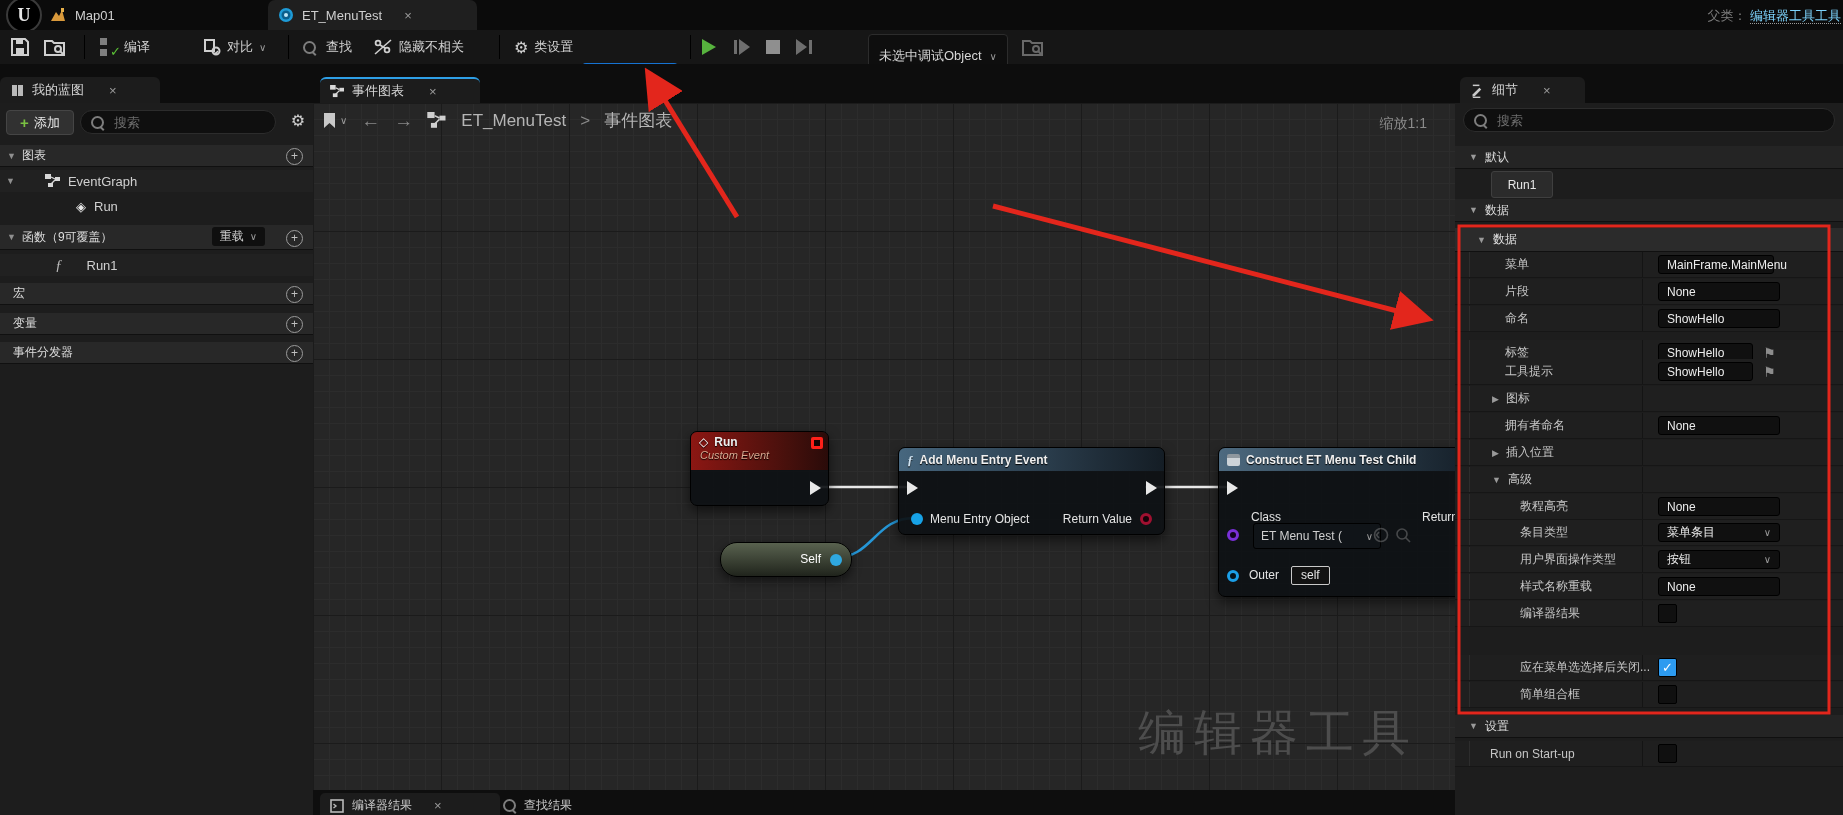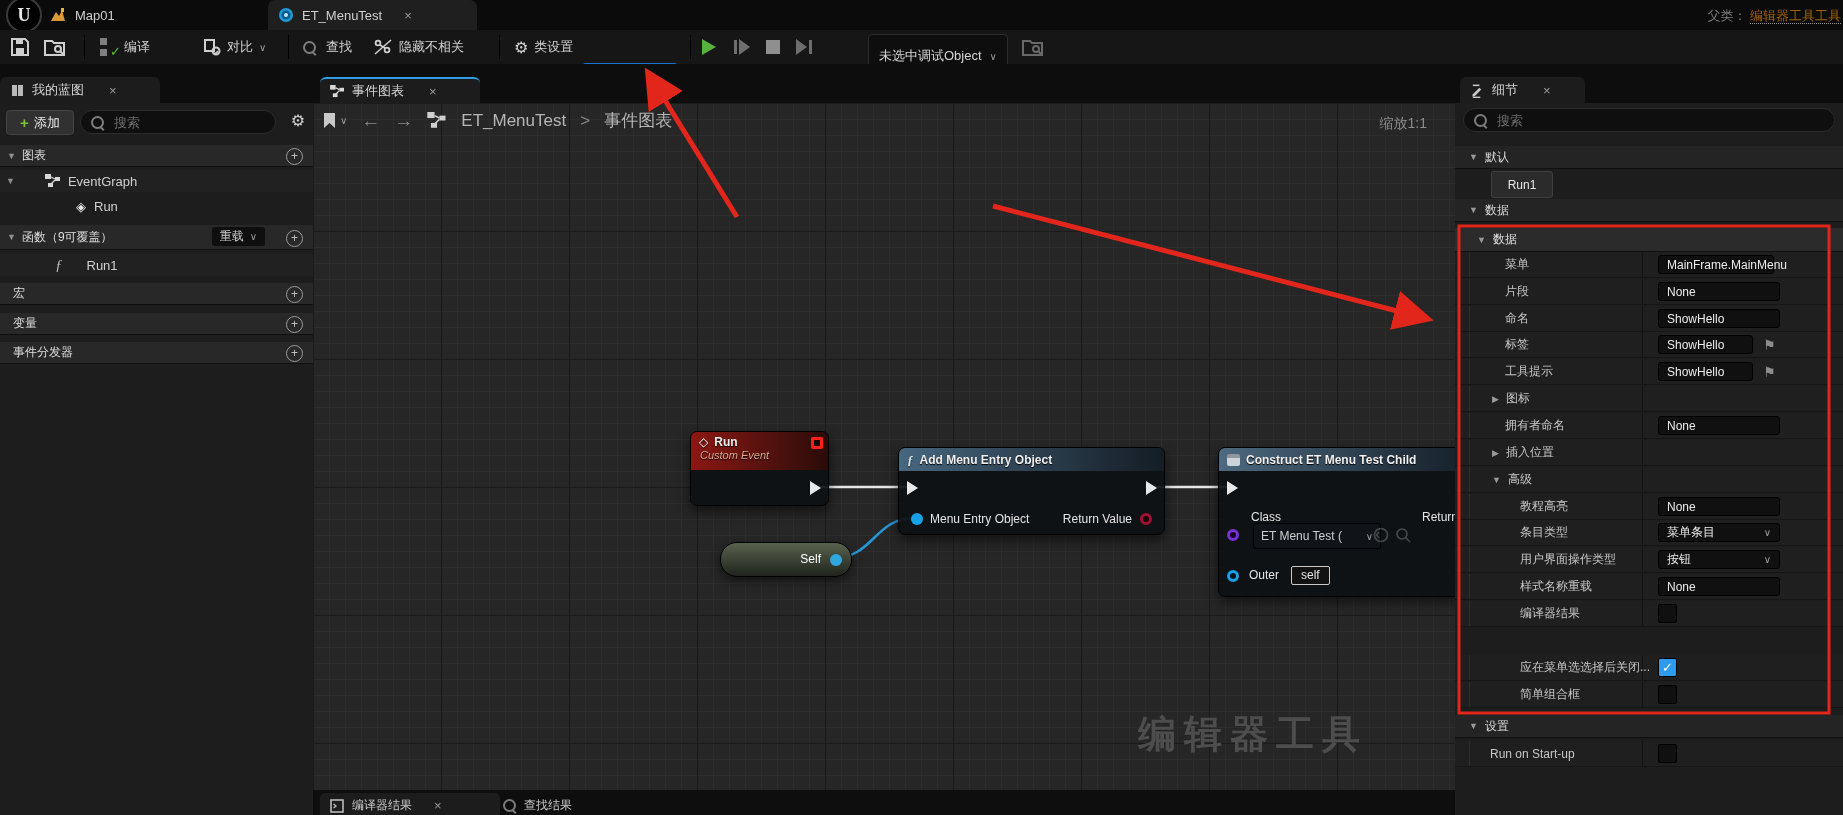--- a/index.html
+++ b/index.html
@@ -10,21 +10,21 @@
   
   .titlebar{left:0;top:0;width:1843px;height:30px;background:#0b0b0b;}
   .uelogo{left:6px;top:-3px;width:36px;height:36px;border-radius:50%;background:#000;
           border:2px solid #3a3a3a;box-sizing:border-box;color:#e8e8e8;font-weight:bold;
           font-size:18px;text-align:center;line-height:32px;font-family:"Liberation Serif",serif;}
   .ttab{top:0;height:30px;display:flex;align-items:center;gap:8px;padding:0 10px;box-sizing:border-box;}
   .ttab .lbl{font-size:13px;color:#cfcfcf;}
   .ttab-active{background:#1f1f1f;border-radius:7px 7px 0 0;}
   .tclose{color:#9a9a9a;font-size:13px;margin-left:14px;}
   .parentclass{right:2px;top:7px;font-size:13px;white-space:nowrap;overflow:hidden;max-width:170px;}
-  .parentclass .pl{color:#7d7d7d;} .parentclass .pv{color:#a16207;border-bottom:1px dotted #9a9a9a;}
+  .parentclass .pl{color:#7d7d7d;} .parentclass .pv{color:#7dd3fc;border-bottom:1px dotted #9a9a9a;}
   
   .toolbar{left:0;top:30px;width:1843px;height:34px;background:#161616;border-bottom:1px solid #050505;}
   .titem{top:0;height:34px;display:flex;align-items:center;gap:6px;font-size:13px;color:#d2d2d2;}
   .vsep{top:35px;width:1px;height:24px;background:#000;}
   .kebab{color:#9a9a9a;font-size:14px;letter-spacing:0;}
   .chev{color:#9a9a9a;font-size:10px;}
   .bluebtn{left:582px;top:33px;width:96px;height:28px;background:#1673d2;border-radius:4px;
            display:flex;align-items:center;justify-content:center;gap:6px;color:#fff;font-size:13px;}
   .ddark{background:#0e0e0e;border:1px solid #2c2c2c;border-radius:4px;display:flex;align-items:center;
          gap:8px;padding:8px 10px;font-size:13px;color:#d6d6d6;}
@@ -62,21 +62,21 @@
   .canvas{position:absolute;left:0;top:39px;width:1142px;height:687px;background-color:#262626;
     background-image:
       linear-gradient(#1b1b1b 1px,transparent 1px),linear-gradient(90deg,#1b1b1b 1px,transparent 1px),
       linear-gradient(#2c2c2c 1px,transparent 1px),linear-gradient(90deg,#2c2c2c 1px,transparent 1px);
     background-size:128px 128px,128px 128px,16px 16px,16px 16px;overflow:hidden;}
   .gtbar{position:absolute;left:10px;top:6px;display:flex;align-items:center;gap:14px;color:#9d9d9d;}
   .gtbar .nav{font-size:19px;color:#8a8a8a;}
   .crumb{font-size:17px;color:#b5b5b5;}
   .crumbsep{font-size:17px;color:#8a8a8a;}
   .zoomlbl{position:absolute;right:28px;top:12px;font-size:14px;color:#8b8b8b;}
-  .watermark{position:absolute;left:825px;top:598px;font-size:38px;font-weight:bold;color:#4d4d4d;letter-spacing:8px;margin-top:8px;}
+  .watermark{position:absolute;left:825px;top:598px;font-size:48px;font-weight:normal;color:#4d4d4d;letter-spacing:8px;}
   .bottombar{position:absolute;left:0;top:726px;width:1142px;height:25px;background:#0e0e0e;}
   .btab{position:absolute;top:3px;height:25px;display:flex;align-items:center;gap:8px;padding:0 10px;
         font-size:12px;color:#c9c9c9;}
   .btab.active{background:#1c1c1c;border-radius:5px 5px 0 0;}
   
   .node{position:absolute;border:1px solid #000;border-radius:7px;box-shadow:0 5px 12px rgba(0,0,0,.55);
         background:rgba(14,17,20,.93);}
   .nhead{border-radius:6px 6px 0 0;padding:3px 8px;display:flex;align-items:center;gap:6px;
          font-size:12px;font-weight:bold;color:#f0f0f0;text-shadow:0 1px 1px #000;}
   .execpin{position:absolute;width:0;height:0;border-top:7px solid transparent;border-bottom:7px solid transparent;
@@ -380,21 +380,21 @@
     </div>
 
     <div class="selfnode" style="left:407px;top:439px;">
       <span class="pinlbl" style="right:30px;top:9px;color:#fff;">Self</span>
       <span class="dotpin" style="right:9px;top:11px;background:#2fa8e0;"></span>
     </div>
 
     <div class="node" style="left:585px;top:344px;width:265px;height:86px;">
       <div class="nhead" style="height:17px;background:linear-gradient(90deg,#47677f,#202e3a 75%,#141d25);">
         <span style="font-style:italic;font-family:'Liberation Serif',serif;font-size:13px;color:#cfe3f2;">ƒ</span>
-        <span>Add Menu Entry Object</span>
+        <span>Add Menu Entry Event</span>
       </div>
       <span class="execpin" style="left:8px;top:33px;"></span>
       <span class="execpin" style="right:7px;top:33px;"></span>
       <span class="dotpin" style="left:12px;top:65px;background:#17a2e6;"></span>
       <span class="pinlbl" style="left:31px;top:64px;">Menu Entry Object</span>
       <span class="pinlbl" style="right:32px;top:64px;">Return Value</span>
       <span class="dotpin" style="right:12px;top:65px;border:3px solid #a01030;background:#140208;box-sizing:border-box;"></span>
     </div>
 
     <div class="node" style="left:905px;top:344px;width:247px;height:148px;">
@@ -489,21 +489,21 @@
       </div>
   </div>
   <div class="drow" style="top:242px;">
     <div class="dlab lvl1">
         <span class="txt">命名</span>
       </div>
     <div class="dval">
         <div class="vbox w122">ShowHello</div>
       </div>
   </div>
-  <div class="drow" style="top:268px;">
+  <div class="drow" style="top:276px;">
     <div class="dlab lvl1">
         <span class="txt">标签</span>
       </div>
     <div class="dval">
       <div class="vbox w95">ShowHello</div>
       <span class="flagic">⚑</span>
     </div>
   </div>
   <div class="drow" style="top:295px;">
     <div class="dlab lvl1">

